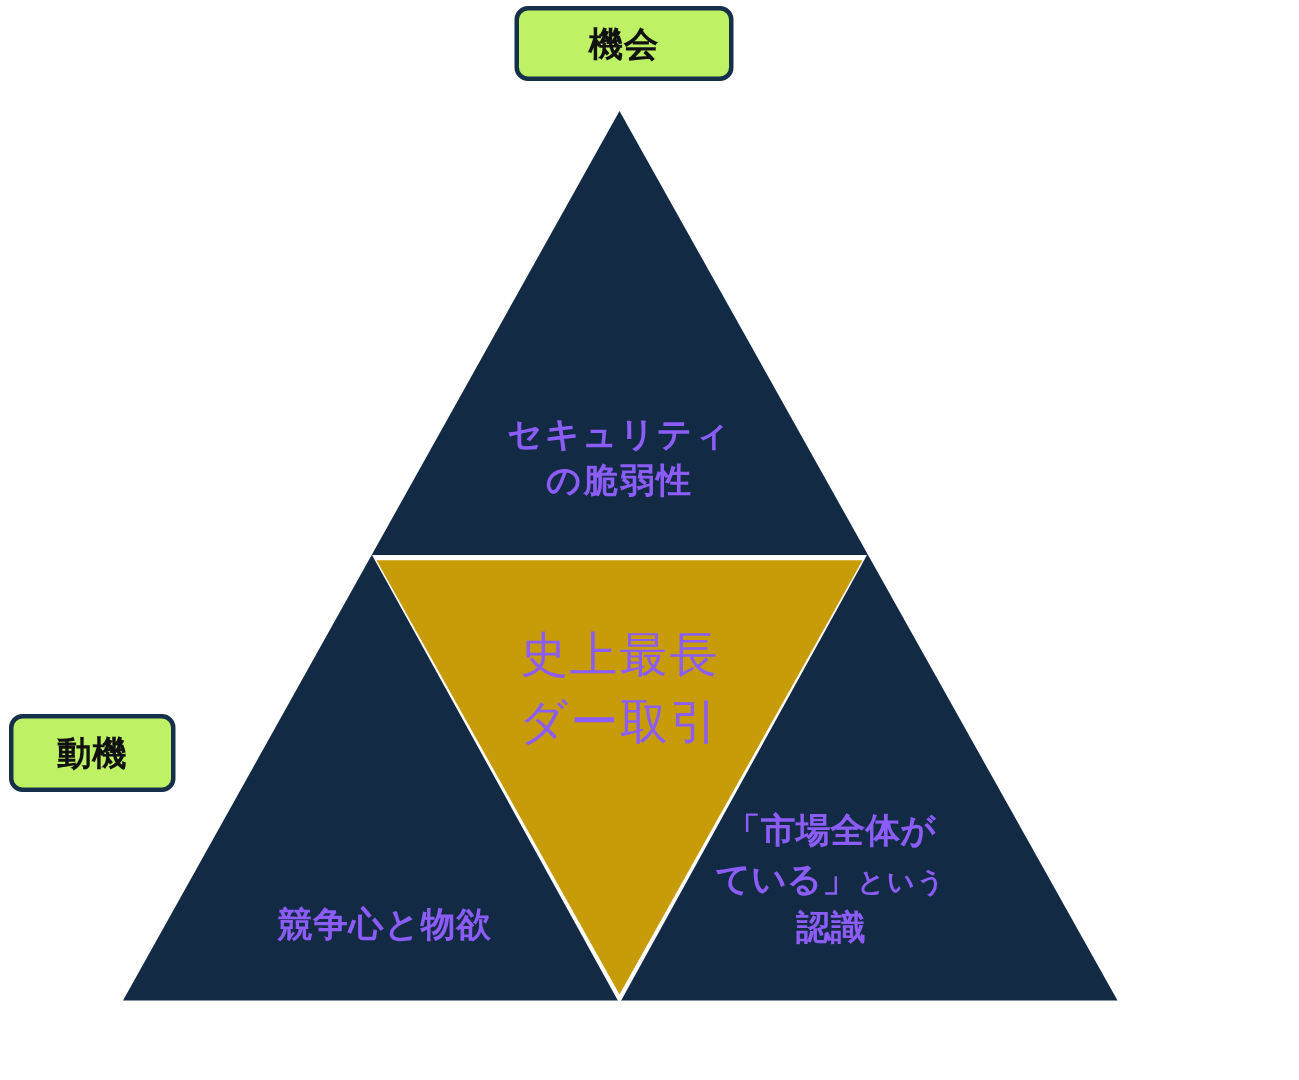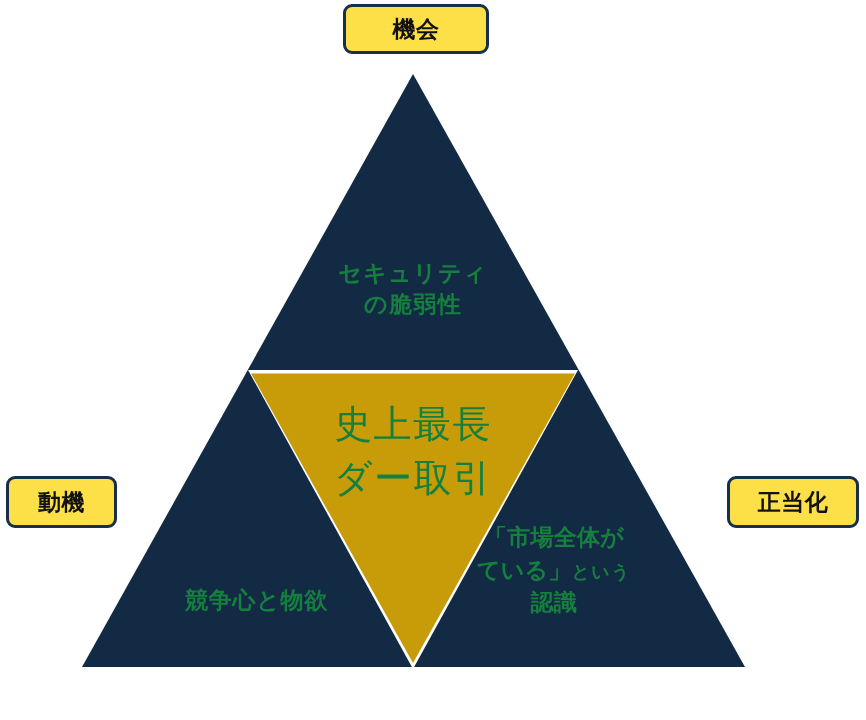--- a/index.html
+++ b/index.html
@@ -15,21 +15,21 @@
     width: 866px;
     height: 720px;
     background: #ffffff;
     overflow: hidden;
   }
 
   
   .label-box {
     position: absolute;
     box-sizing: border-box;
-    background: #fde047;
+    background: #bef264;
     border: 3px solid #16304b;
     border-radius: 9px;
     display: flex;
     align-items: center;
     justify-content: center;
     color: #111111;
     font-weight: 700;
     font-size: 23px;
     letter-spacing: 0.02em;
     line-height: 1;
@@ -58,38 +58,39 @@
     position: absolute;
     left: 0;
     top: 0;
     width: 866px;
     height: 720px;
   }
 
   
   .tri-text {
     position: absolute;
-    color: #15803d;
+    color: #8b5cf6;
     text-align: center;
     line-height: 1.34;
     pointer-events: none;
+    margin-top: 16px;
   }
   #text-opportunity-body {
     left: 303px;
     top: 258px;
     width: 220px;
     font-size: 23px;
     font-weight: 700;
     letter-spacing: 0.06em;
   }
   #text-center-body {
     left: 313px;
     top: 398px;
     width: 200px;
-    font-size: 38px;
+    font-size: 32px;
     font-weight: 400;
     letter-spacing: 0.04em;
     line-height: 1.42;
   }
   #text-motive-body {
     left: 149px;
     top: 585px;
     width: 215px;
     font-size: 23px;
     font-weight: 700;
@@ -123,23 +124,20 @@
   </svg>
 
   <div class="label-box" id="label-opportunity">
     <span>機会</span>
   </div>
 
   <div class="label-box" id="label-motive">
     <span>動機</span>
   </div>
 
-  <div class="label-box" id="label-rationalization">
-    <span>正当化</span>
-  </div>
 
   <div class="tri-text" id="text-opportunity-body">
     <div>セキュリティ</div>
     <div>の脆弱性</div>
   </div>
 
   <div class="tri-text" id="text-center-body">
     <div>史上最長</div>
     <div>ダー取引</div>
   </div>

